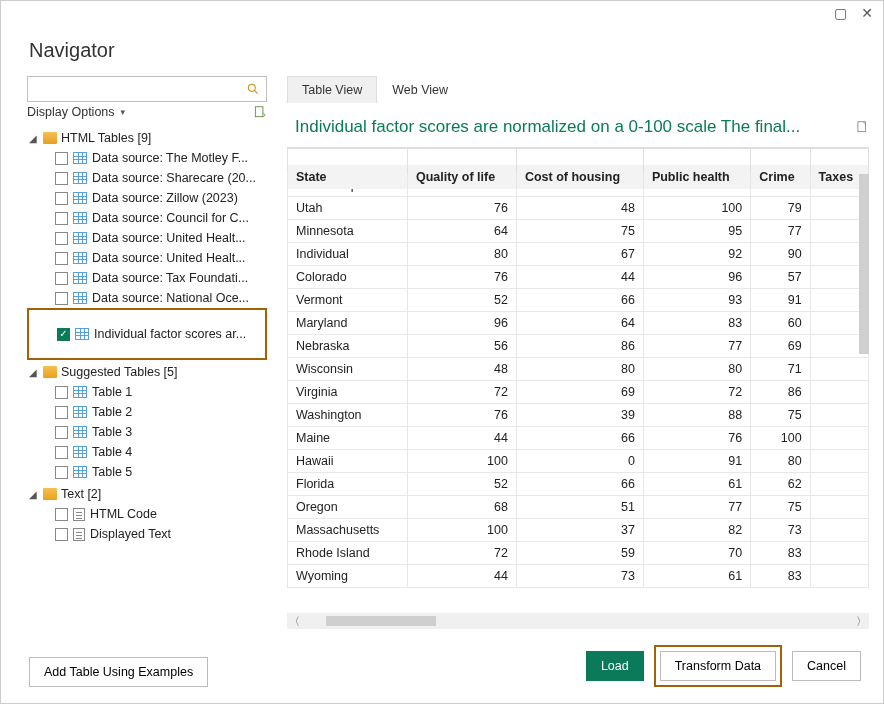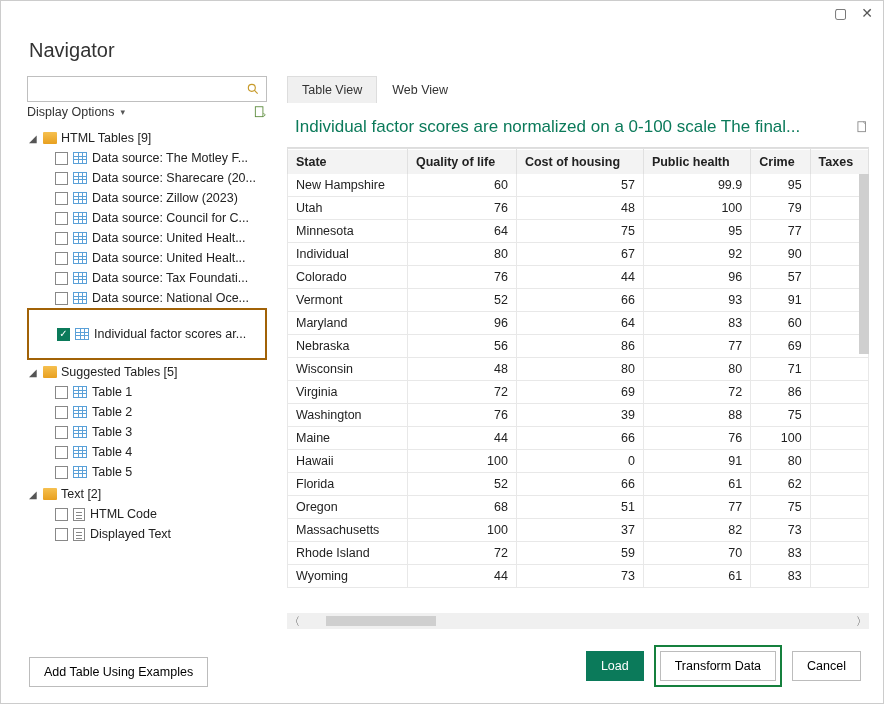--- a/index.html
+++ b/index.html
@@ -33,33 +33,33 @@
 .highlight-box { border: 2px solid #a16207; padding: 14px 0; }
 .right-pane { flex: 1; display: flex; flex-direction: column; overflow: hidden; }
 .tabs { display: flex; gap: 0; font-size: 12.5px; }
 .tab { padding: 6px 14px; border: 1px solid transparent; border-bottom: none; cursor: pointer; color: #333; }
 .tab.active { background: #f0f0f0; border-color: #ddd; }
 .preview-title-row { display: flex; align-items: center; justify-content: space-between; margin: 14px 0 10px 8px; gap: 10px; }
 .preview-title { font-size: 17px; color: #0b7a5a; white-space: nowrap; overflow: hidden; text-overflow: ellipsis; flex: 1; }
 .data-wrap { flex: 1; overflow: hidden; position: relative; border-top: 1px solid #ddd; }
 .data-scroll { overflow: auto; height: calc(100% - 16px); }
 table.data { border-collapse: collapse; width: 100%; font-size: 12.5px; color: #222; }
-table.data th { text-align: left; font-weight: 600; background: #f3f3f3; border: 1px solid #e0e0e0; padding: 5px 8px; position: sticky; top: 1px; }
+table.data th { text-align: left; font-weight: 600; background: #f3f3f3; border: 1px solid #e0e0e0; padding: 5px 8px; position: sticky; top: 16px; }
 table.data td { border: 1px solid #e8e8e8; padding: 4px 8px; }
 table.data td.num { text-align: right; }
 .hscroll { height: 16px; background: #f0f0f0; display: flex; align-items: center; justify-content: space-between; padding: 0 2px; }
 .hscroll .arrow { font-size: 11px; color: #555; cursor: pointer; }
 .hscroll .track { flex: 1; height: 10px; margin: 0 4px; position: relative; }
 .hscroll .thumb { position: absolute; left: 4%; width: 20%; height: 100%; background: #cfcfcf; }
 .vscroll-thumb { position: absolute; right: 0; top: 26px; width: 10px; height: 180px; background: #cfcfcf; }
 .footer { display: flex; justify-content: space-between; align-items: flex-end; padding: 16px 22px 16px 28px; }
 .btn { font-size: 12.5px; padding: 7px 14px; border: 1px solid #bcbcbc; background: #fff; cursor: pointer; }
 .btn.primary { background: #0b7a5a; color: #fff; border-color: #0b7a5a; }
 .footer-right { display: flex; gap: 10px; align-items: center; }
-.highlight-btn { border: 2px solid #15803d; padding: 4px; }
+.highlight-btn { border: 2px solid #a16207; padding: 4px; }
 .page-icon { width: 14px; height: 16px; }
 </style>
 </head>
 <body>
 
 <div class="window">
   <div class="titlebar">
     <span>▢</span>
     <span>✕</span>
   </div>

